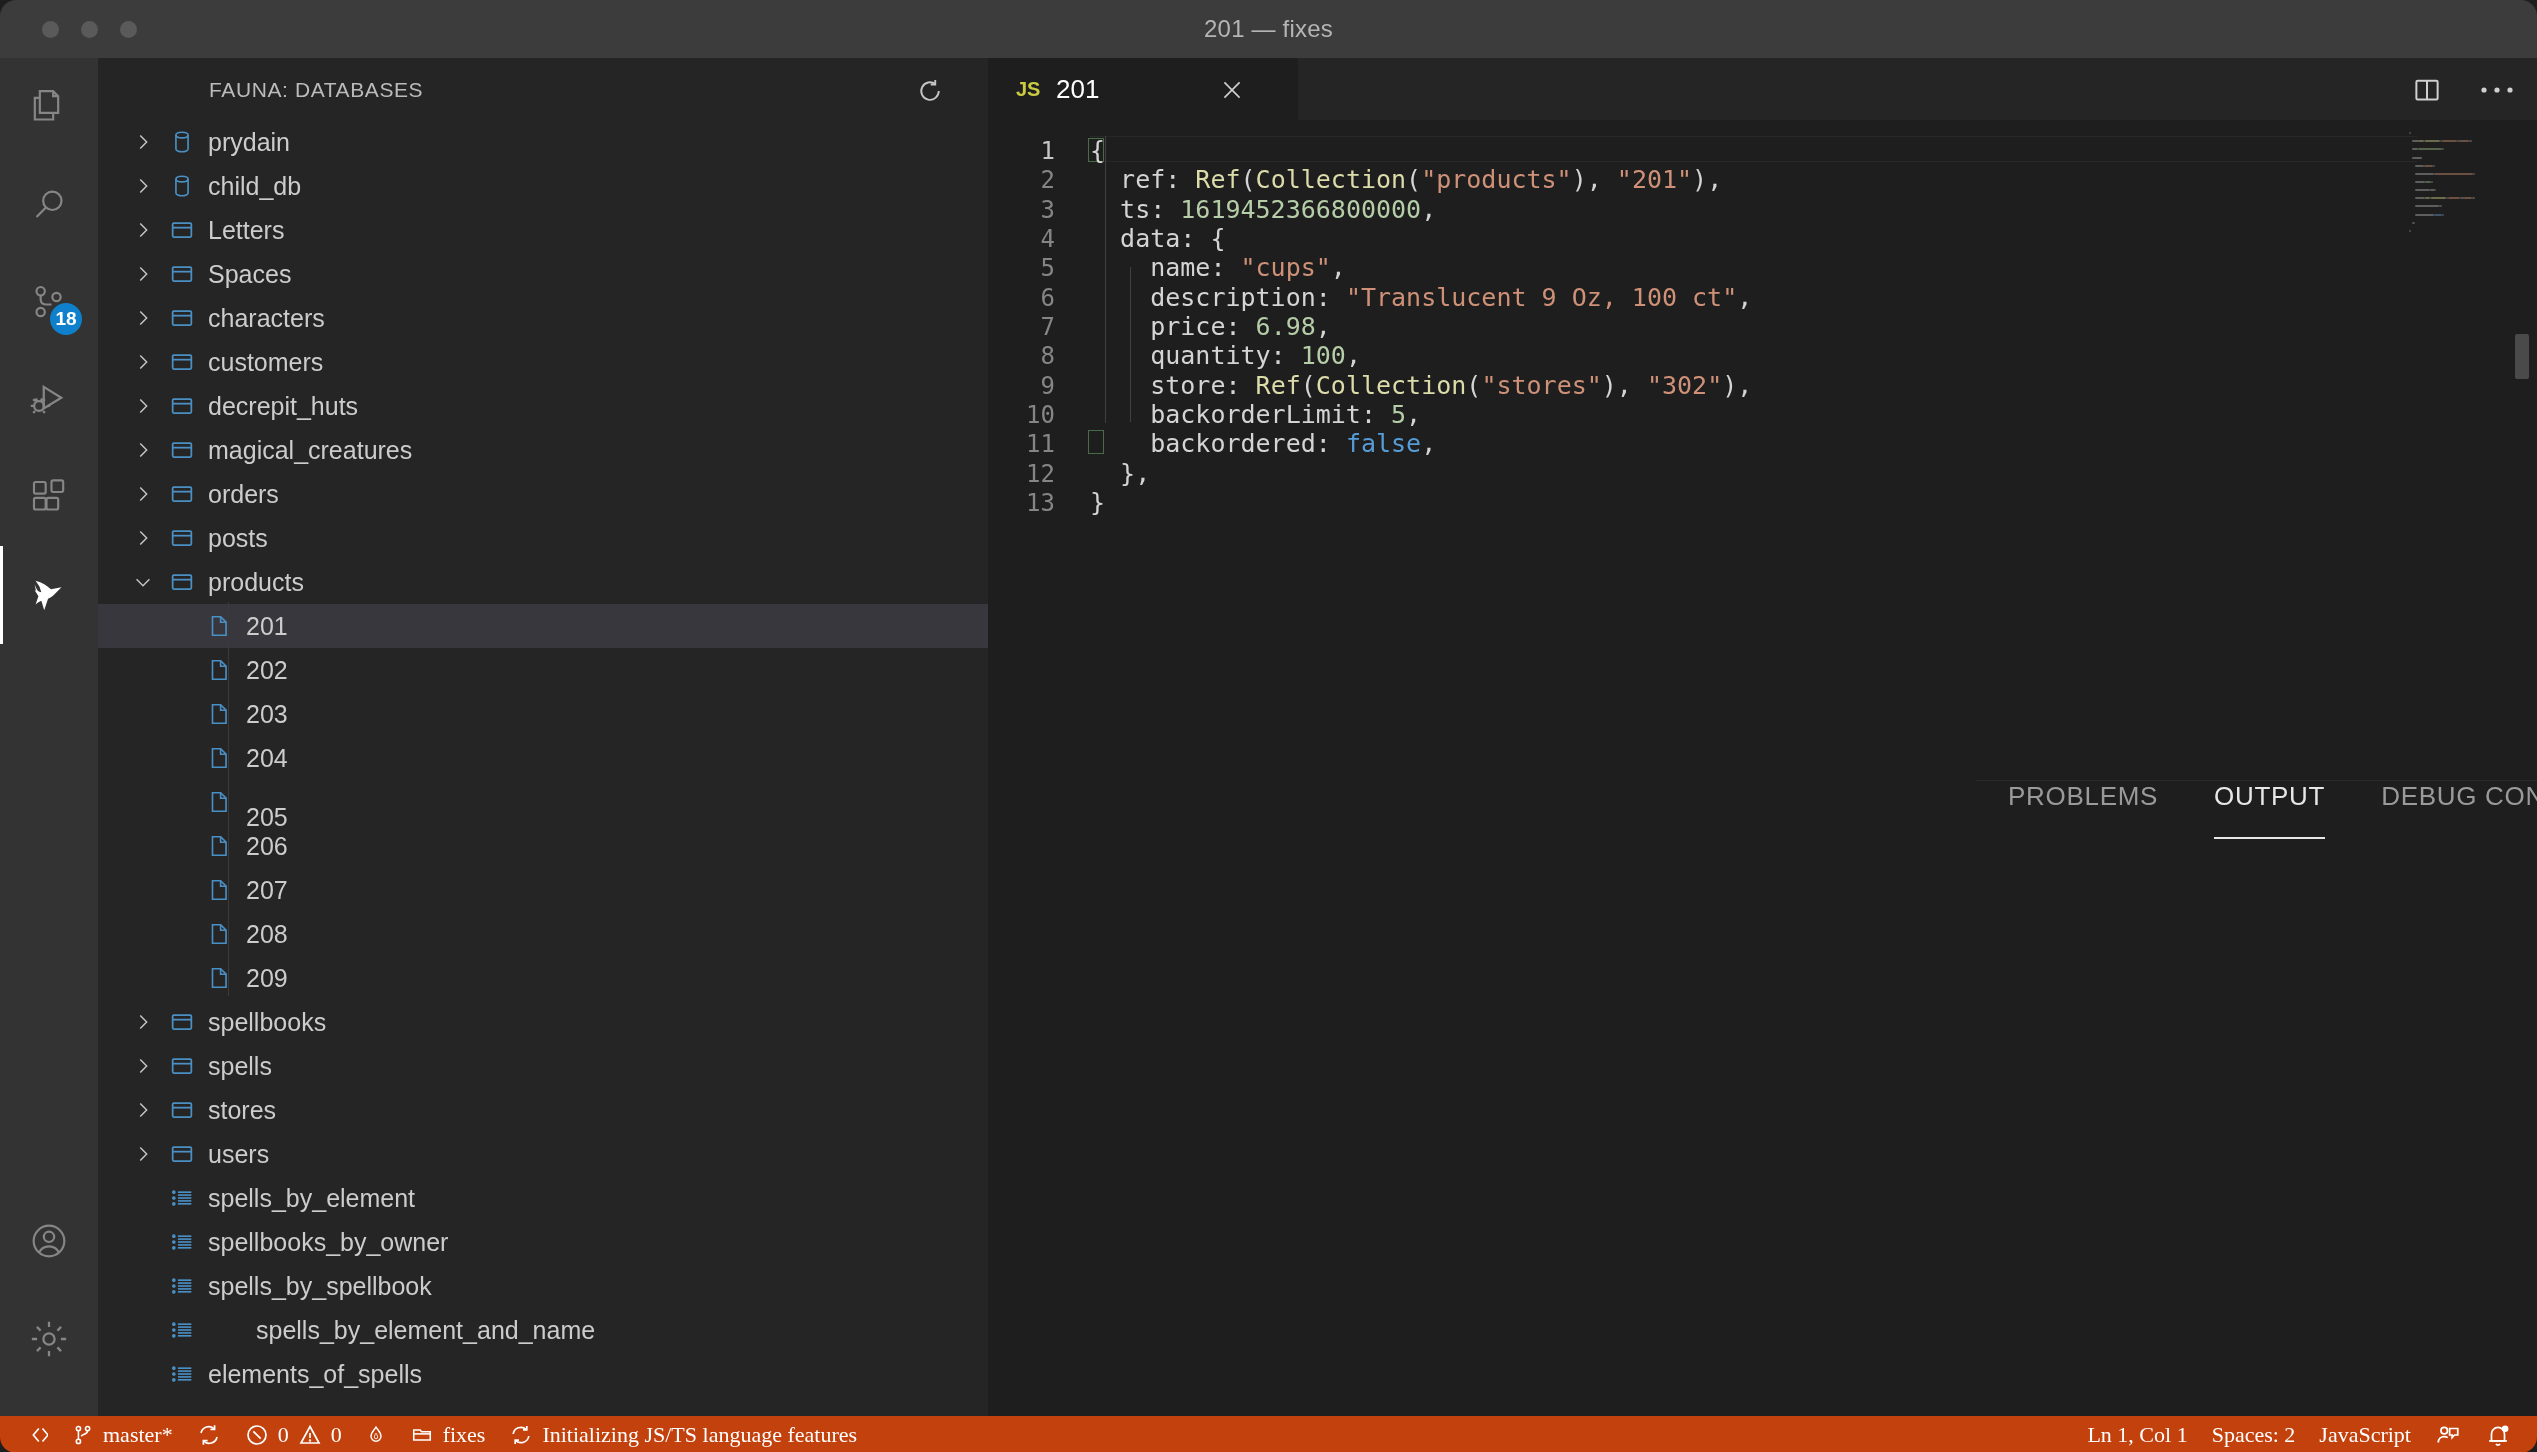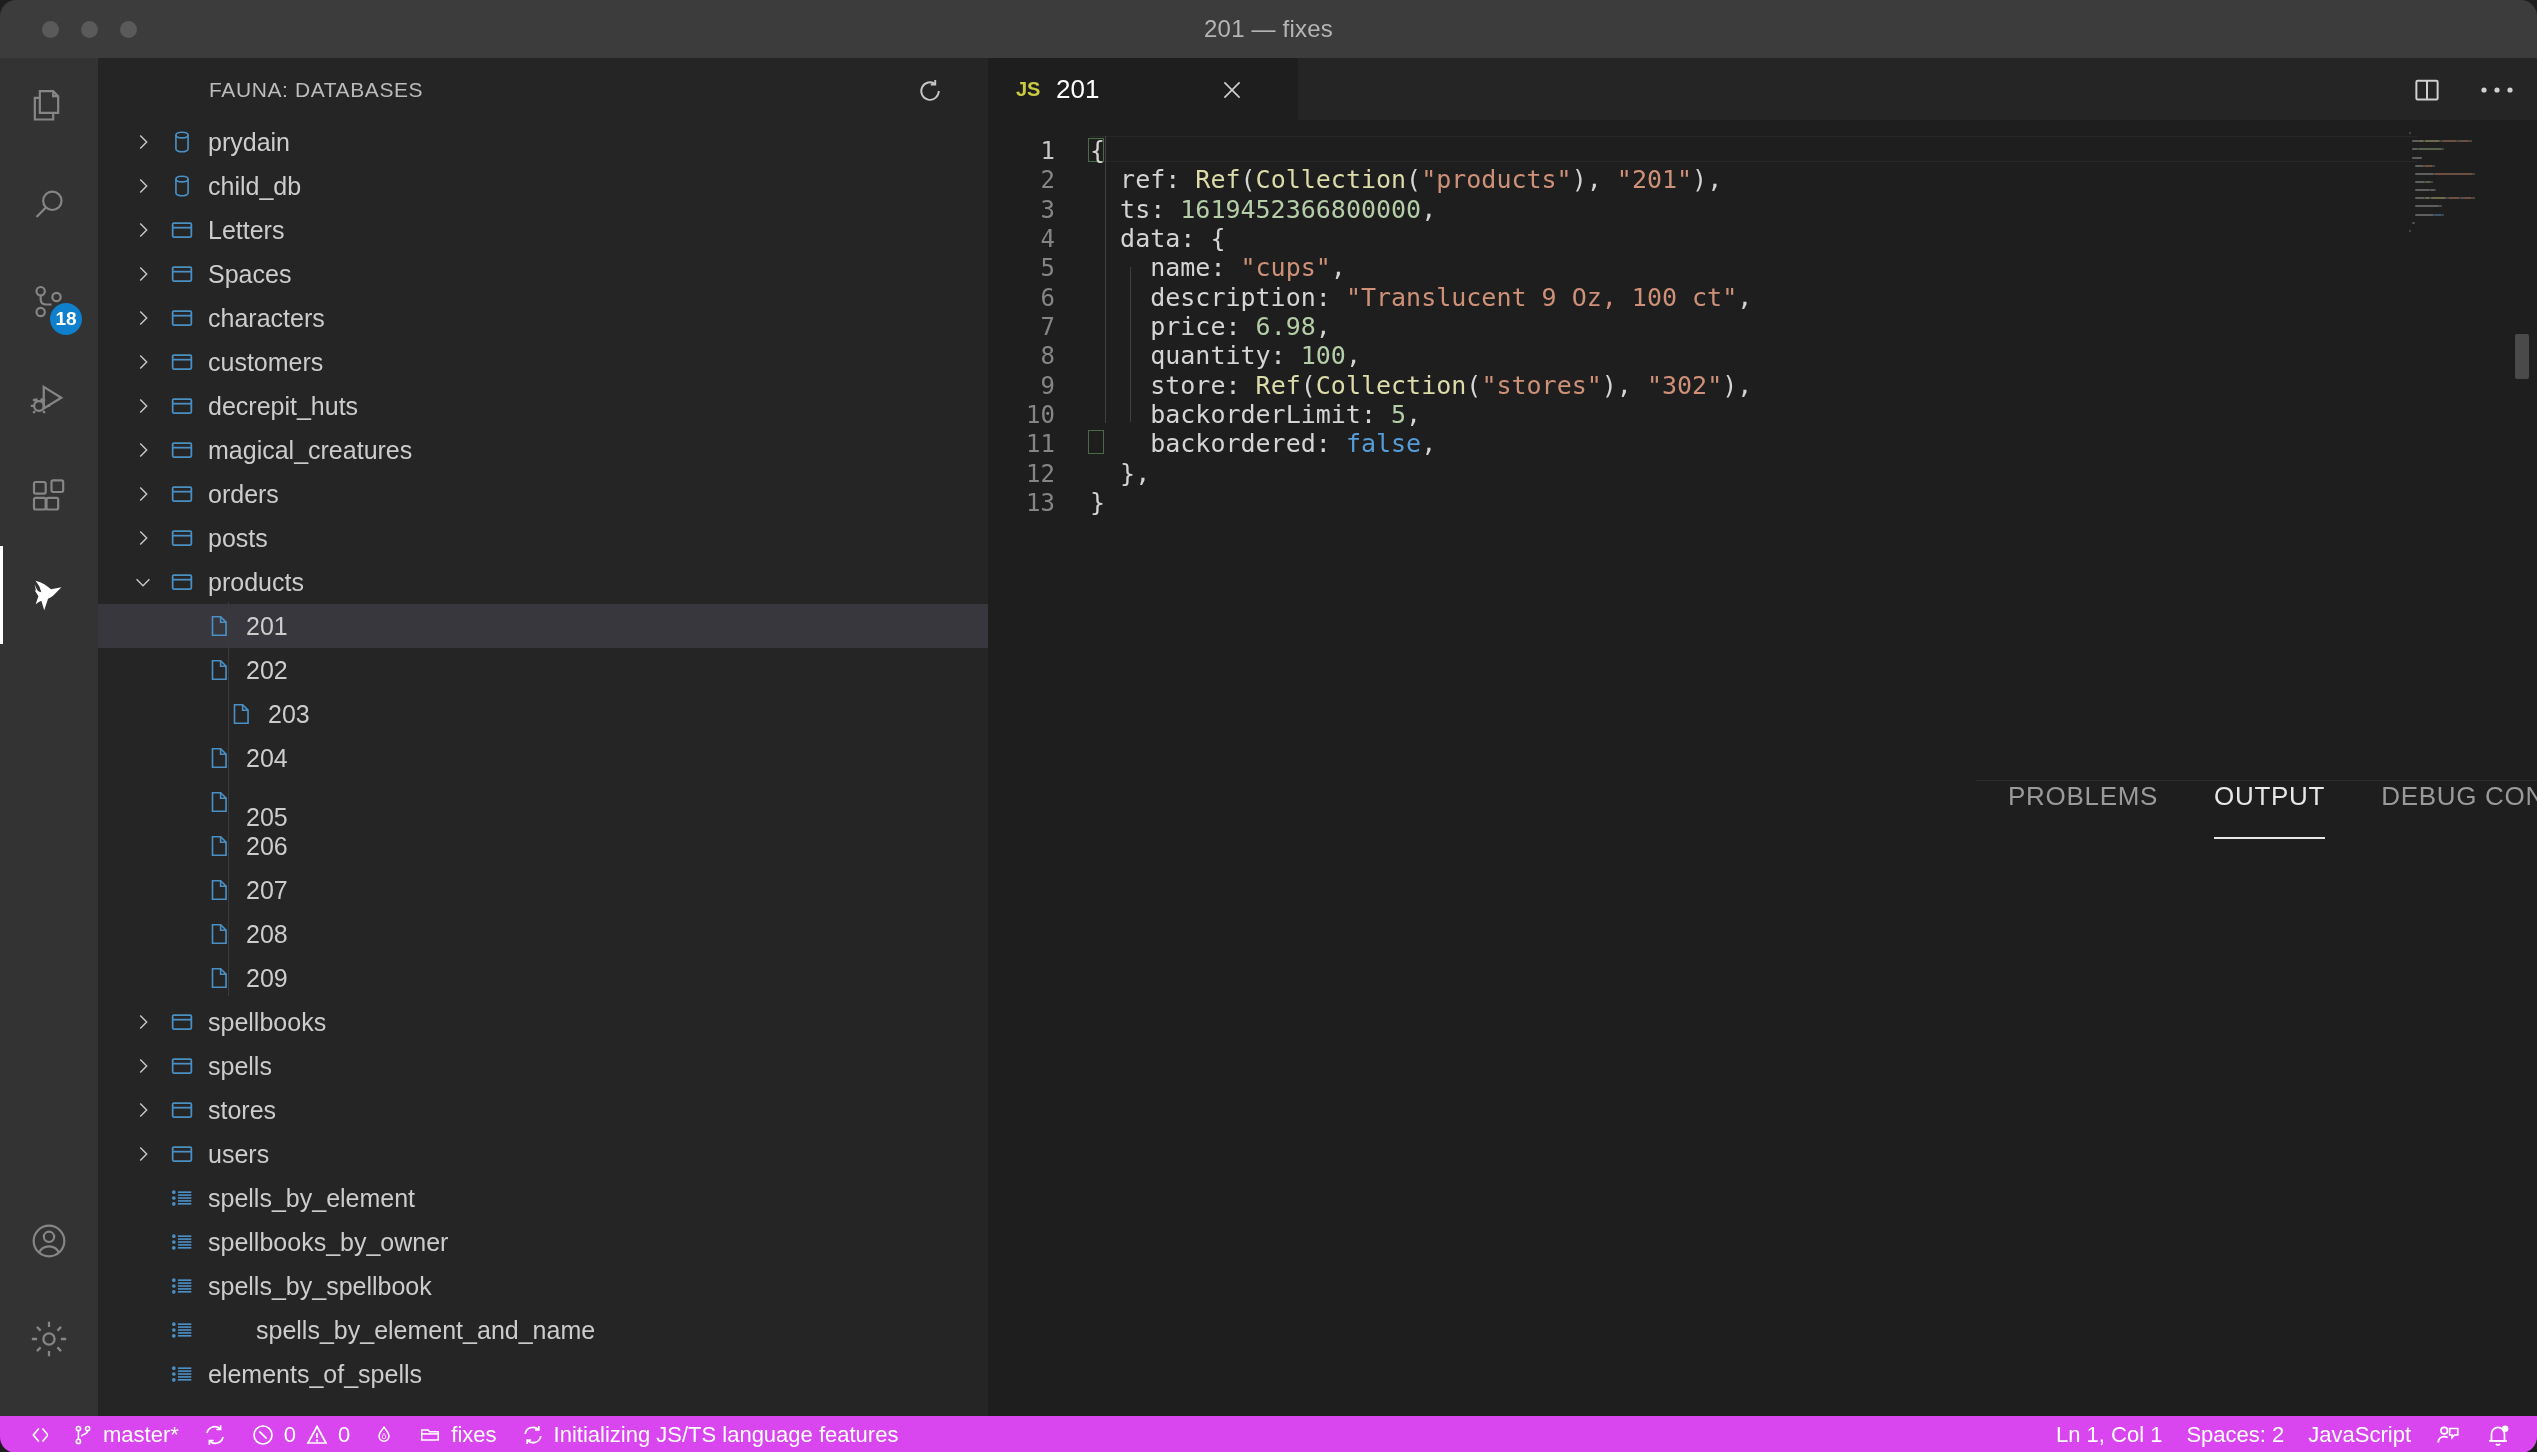--- a/index.html
+++ b/index.html
@@ -67,22 +67,22 @@
 
   
   .panel{position:absolute;left:988px;top:722px;width:1549px;height:694px;background:#1e1e1e;border-top:1px solid #2b2b2b;}
   .panel-tabs{position:absolute;left:0;top:0;height:72px;display:flex;align-items:center;}
   .ptab{position:relative;height:72px;display:flex;align-items:flex-start;color:#9a9a9a;font-size:26px;letter-spacing:0.7px;}
   .ptab.active{color:#e7e7e7;}
   .ptab .underline{position:absolute;left:0;bottom:14px;width:100%;height:2px;background:#e7e7e7;}
   .panel-body{position:absolute;left:0;top:72px;width:1549px;height:622px;}
 
   
-  .statusbar{position:absolute;left:0;top:1416px;width:2537px;height:37px;background:#d946ef;
-             border-bottom-left-radius:16px;border-bottom-right-radius:16px;display:flex;align-items:center;}
+  .statusbar{position:absolute;left:0;top:1416px;width:2537px;height:37px;background:#c2410c;
+             border-bottom-left-radius:16px;border-bottom-right-radius:16px;display:flex;align-items:center;font-family:Liberation Serif, serif;}
   .sb-item{display:flex;align-items:center;gap:9px;color:#ffffff;font-size:22px;height:37px;padding:0 12px;white-space:nowrap;}
   .sb-left{position:absolute;left:14px;display:flex;align-items:center;}
   .sb-right{position:absolute;right:14px;display:flex;align-items:center;}
   svg{display:block;}
 </style>
 </head>
 <body>
 
 <div id="app">
 
@@ -359,21 +359,21 @@
         </div>
         <div class="row" style="top: 0px;">
           <span class="ticon" style="left: 103px;">
             <svg width="26" height="26" viewBox="0 0 24 24" fill="none" stroke="#4a90c4" stroke-width="1.5">
               <path d="M6 3.5h7.5L18.5 8.5v12h-12.5z"></path>
               <path d="M13.5 3.5v5h5"></path>
             </svg>
           </span>
           <span class="tlabel" style="left: 148px;">202</span>
         </div>
-        <div class="row" style="top: 0px; margin-left: 22px;">
+        <div class="row" style="top: 0px;">
           <span class="ticon" style="left: 103px;">
             <svg width="26" height="26" viewBox="0 0 24 24" fill="none" stroke="#4a90c4" stroke-width="1.5">
               <path d="M6 3.5h7.5L18.5 8.5v12h-12.5z"></path>
               <path d="M13.5 3.5v5h5"></path>
             </svg>
           </span>
           <span class="tlabel" style="left: 148px;">203</span>
         </div>
         <div class="row" style="top: 0px;">
           <span class="ticon" style="left: 103px;">

